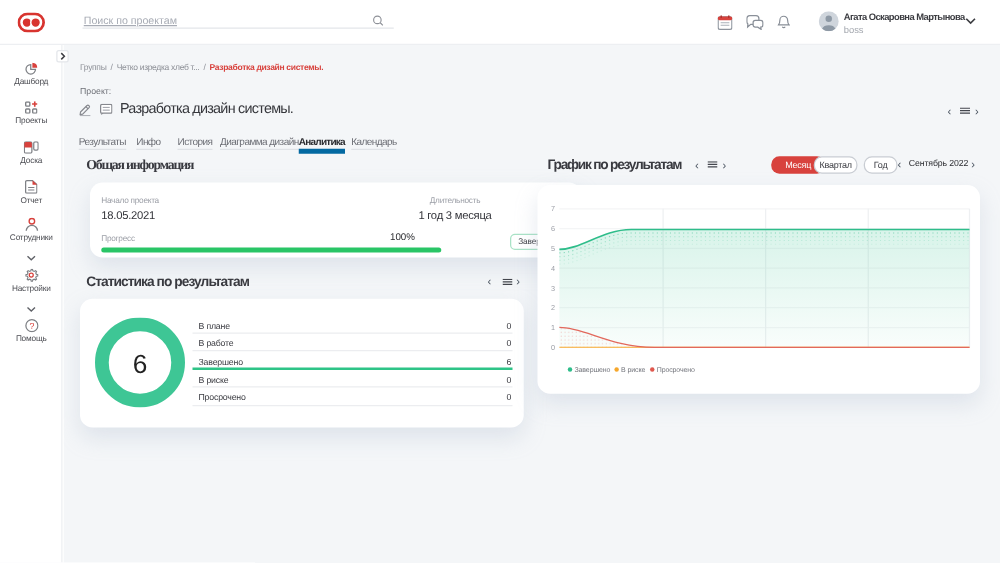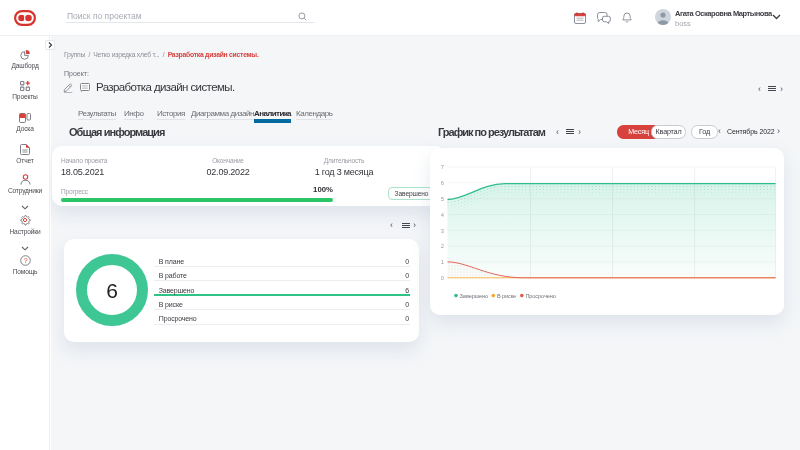--- a/index.html
+++ b/index.html
@@ -5,35 +5,35 @@
 * { margin:0; padding:0; box-sizing:border-box; }
 html,body { width:800px; height:450px; overflow:hidden; font-family:"Liberation Sans", sans-serif; background:#fff; }
 .abs { position:absolute; }
 #page { position:relative; width:800px; height:450px; }
 
 #header { position:absolute; left:0; top:0; width:800px; height:36px; background:#fff; border-bottom:1px solid #edeff2; z-index:5; }
 #sidebar { position:absolute; left:0; top:36px; width:50px; height:414px; background:#fff; border-right:1px solid #edeff2; z-index:4; }
 #content { position:absolute; left:51px; top:36px; width:749px; height:414px; background:#f4f6f8; }
 
 #search { position:absolute; left:66px; top:8px; width:249px; height:14.5px; border-bottom:1px solid #e3e6ea; color:#a7abb4; font-size:8.5px; }
-#search span { position:absolute; left:1px; top:2.5px; }
+#search span { position:absolute; left:1px; top:2.5px;text-decoration:underline; }
 
 .hdr-name { position:absolute; left:675px; top:9px; font-size:7.5px; letter-spacing:-0.45px; font-weight:bold; color:#3c3d42; white-space:nowrap; }
 .hdr-role { position:absolute; left:675px; top:19px; font-size:7.5px; color:#a3a7ae; }
 
 .sb-item { position:absolute; left:0; width:50px; text-align:center; color:#4b4c52; font-size:6.6px; letter-spacing:-0.15px; }
 .sb-item svg { display:block; margin:0 auto 2px auto; }
 .sb-chev { position:absolute; left:0; width:50px; text-align:center; color:#6b6c72; }
 
 #crumbs { position:absolute; left:64px; top:51px; font-size:6.8px; letter-spacing:-0.25px; color:#8d9097; white-space:nowrap; }
 #crumbs .red { color:#d8423d; font-weight:bold; letter-spacing:-0.25px; }
 #proj-label { position:absolute; left:64px; top:70px; font-size:7px; color:#6e7077; }
 #title { position:absolute; left:96px; top:81px; font-size:11.5px; letter-spacing:-0.6px; color:#36373c; font-weight:500; white-space:nowrap; }
 
-.tab { position:absolute; top:109px; font-size:8px; letter-spacing:-0.44px; color:#6b6d74; padding-bottom:0.5px; border-bottom:1px solid #dfe2e6; white-space:nowrap;margin-left:15px; }
+.tab { position:absolute; top:109px; font-size:8px; letter-spacing:-0.44px; color:#6b6d74; padding-bottom:0.5px; border-bottom:1px solid #dfe2e6; white-space:nowrap; }
 .tab.active { color:#2b2c30; font-weight:bold; letter-spacing:-0.6px; border-bottom:4px solid #0369a1; }
 
 .h2 { position:absolute; font-size:11px; letter-spacing:-0.75px; font-weight:bold; color:#393a40; white-space:nowrap; }
 
 .card { position:absolute; background:#fff; border-radius:10px; box-shadow:0 8px 18px rgba(166,180,200,0.28); }
 
 .lbl { font-size:6.6px; letter-spacing:-0.2px; color:#9b9ea6; }
 .val { font-size:9px; letter-spacing:-0.2px; color:#33343a; margin-top:3px; }
 .pbar { position:absolute; left:9px; top:51.5px; width:272px; height:4px; border-radius:2px; background:#29c566; }
 .btn-done { position:absolute; right:9.5px; top:41px; width:48px; height:12.5px; border:1px solid #a9e2c6; border-radius:4px; color:#3a3b41; font-size:6.6px; letter-spacing:-0.1px; text-align:center; line-height:11.5px; background:#fff; }
@@ -80,40 +80,37 @@
     </svg>
   <div class="abs ctl" style="left:780px;top:84px;font-size:9px;">›</div>
 
   <div class="tab" style="left:63px;">Результаты</div>
   <div class="tab" style="left:109px;">Инфо</div>
   <div class="tab" style="left:142px;">История</div>
   <div class="tab" style="left:176px;">Диаграмма дизайн</div>
   <div class="tab active" style="left:239px;">Аналитика</div>
   <div class="tab" style="left:281px;">Календарь</div>
 
-  <div class="h2" style="left:69px;top:125.5px;letter-spacing:-0.95px;">Общая информация</div>
-  <div class="card" style="left:52px;top:146px;width:393px;height:60px;">
+  <div class="h2" style="left:69px;top:125.5px;letter-spacing:-0.95px;font-family:Liberation Serif, serif;">Общая информация</div>
+  <div class="card" style="left:72px;top:146px;width:393px;height:60px;">
     <div class="abs" style="left:9px;top:11px;">
         <div class="lbl">Начало проекта</div>
         <div class="val">18.05.2021</div>
       </div>
-    <div class="abs" style="left:113px;top:11px;width:126px;text-align:center;">
-        <div class="lbl">Окончание</div>
-        <div class="val">02.09.2022</div>
-      </div>
     <div class="abs" style="left:227px;top:11px;width:130px;text-align:center;">
         <div class="lbl">Длительность</div>
         <div class="val">1 год 3 месяца</div>
       </div>
     <div class="lbl abs" style="left:9px;top:41.5px;">Прогресс</div>
-    <div class="abs" style="left:240px;top:39px;width:41px;text-align:right;font-size:7.8px;font-weight:bold;color:#2b2c30;">100%</div>
+    <div class="abs" style="left:240px;top:39px;width:41px;font-size:7.8px;font-weight:normal;color:#2b2c30;">100%</div>
     <div class="pbar"></div>
     <div class="btn-done">Завершено</div>
   </div>
 
+  <div class="h2" style="left:69px;top:220px;">Статистика по результатам</div>
   <div class="abs ctl" style="left:390px;top:220px;font-size:9px;">‹</div>
   <svg class="abs" style="left:401.5px;top:223px;" width="8" height="6" viewBox="0 0 8 6">
       <path d="M0 0.5 H8 M0 2.5 H8 M0 4.5 H8" stroke="#43464d" stroke-width="1"></path>
     </svg>
   <div class="abs ctl" style="left:413px;top:220px;font-size:9px;">›</div>
 
   <div class="card" style="left:64px;top:239px;width:355px;height:103px;">
     <svg class="abs" style="left:12px;top:14.5px;" width="72" height="72" viewBox="0 0 72 72">
       <circle cx="36" cy="36" r="30.5" fill="none" stroke="#3ec695" stroke-width="11"></circle>
       <text x="36" y="44" font-size="21" fill="#222" text-anchor="middle" font-family="Liberation Sans">6</text>

